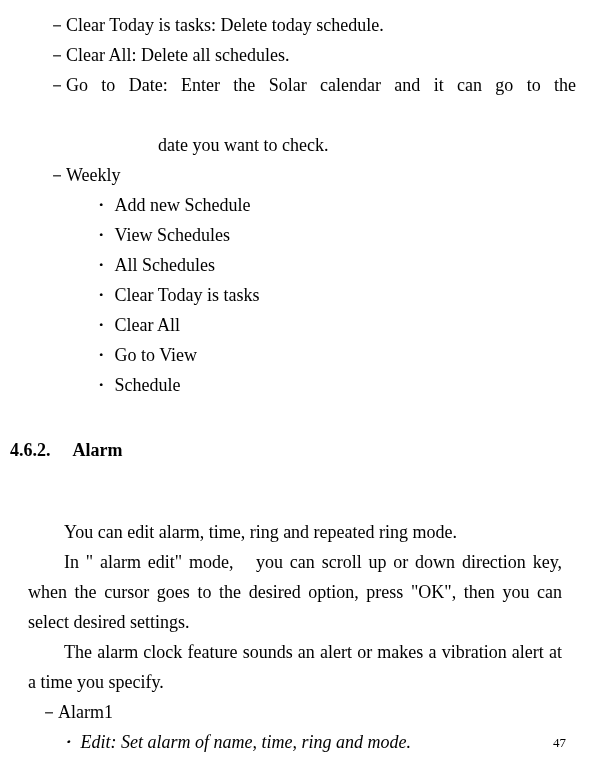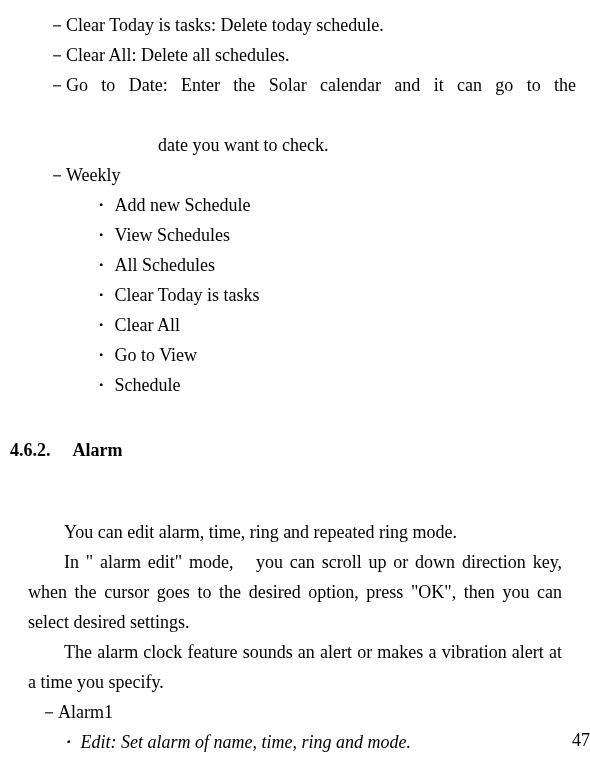--- a/index.html
+++ b/index.html
@@ -47,22 +47,22 @@
       line-height: 30px;
       text-align: justify;
     }
     .para .indent {
       display: inline-block;
       width: 36px;
     }
     .page-number {
       position: absolute;
       bottom: 18px;
-      right: 0;
-      font-size: 18px;
+      right: 24px;
+      font-size: 13px;
       text-align: center;
     }
     .justify-line {
       text-align: justify;
     }
     .justify-line::after {
       content: "";
       display: inline-block;
       width: 100%;
     }

